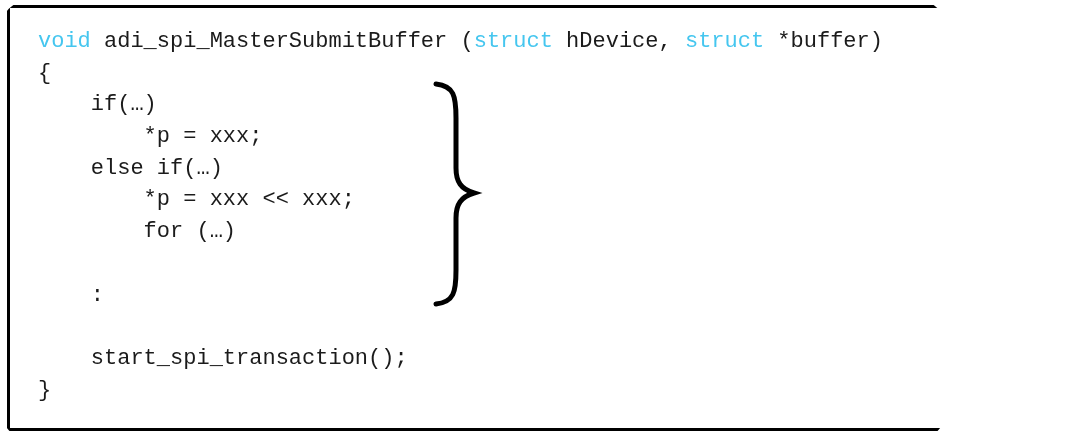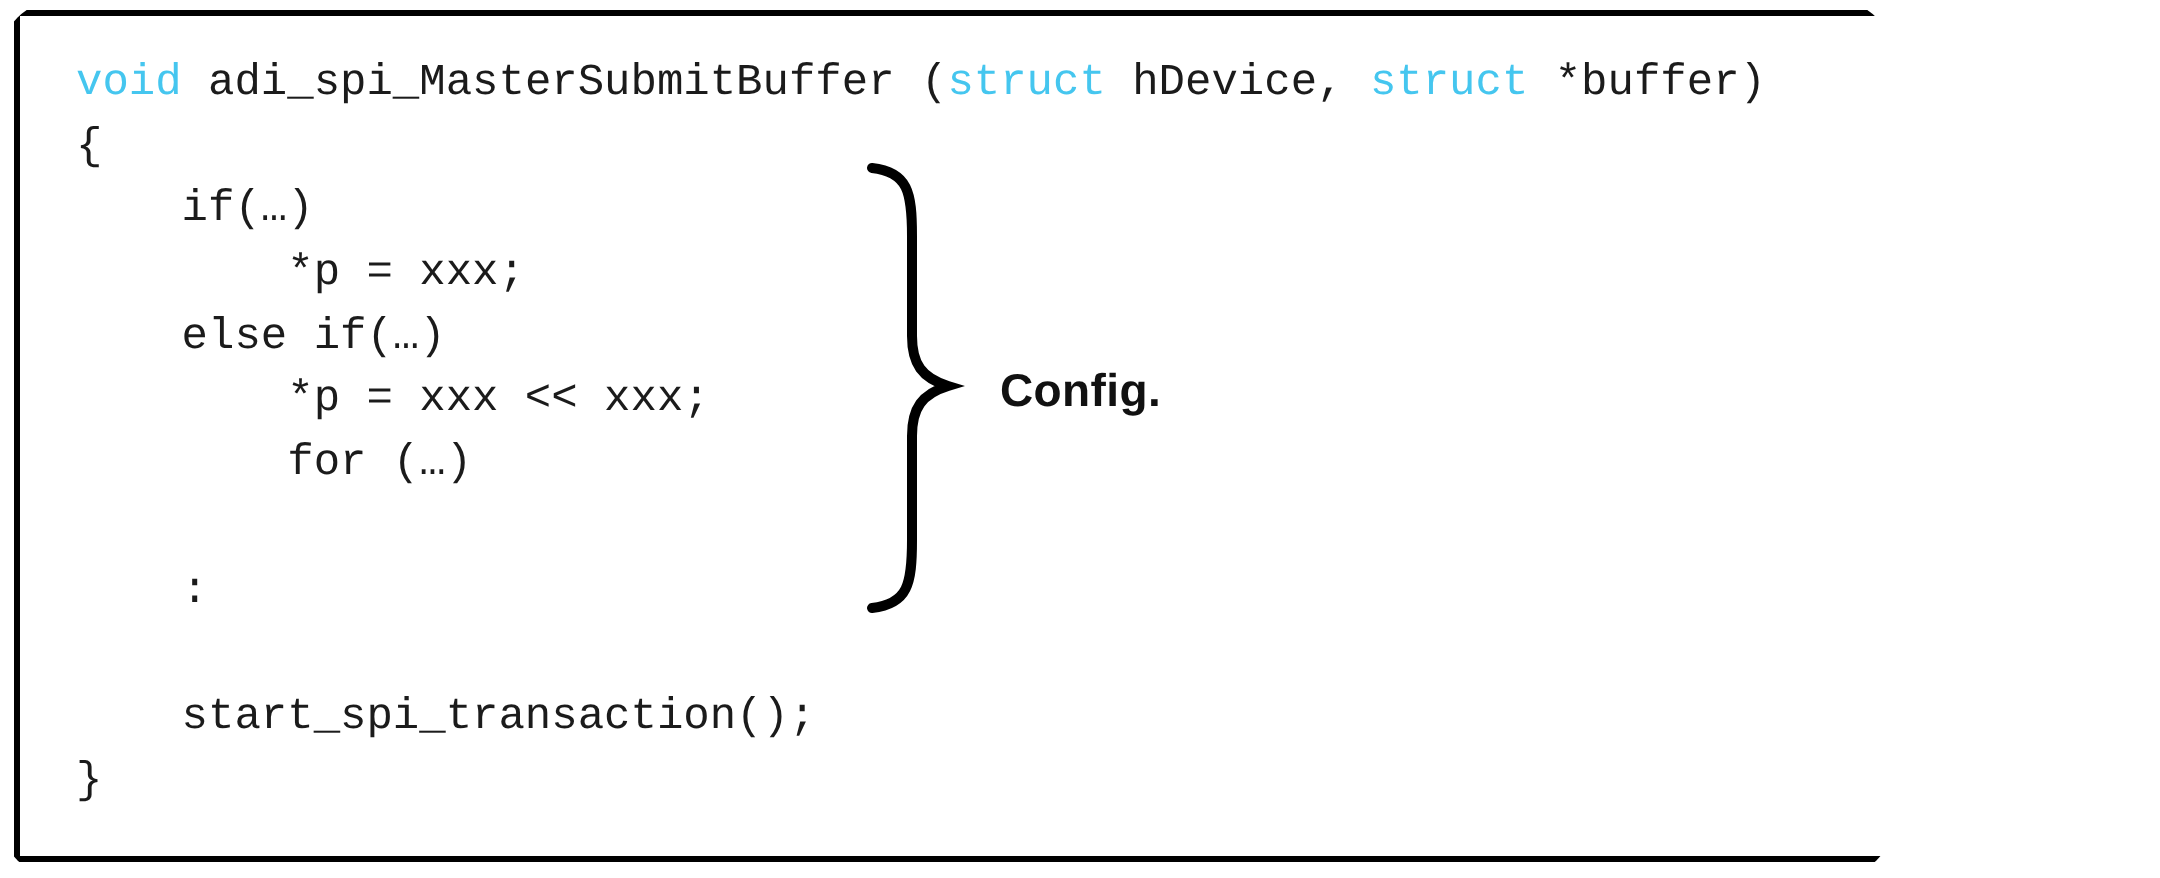--- a/index.html
+++ b/index.html
@@ -70,14 +70,13 @@
       <path d="M 8 4
                C 26 6, 28 16, 28 38
                L 28 88
                C 28 102, 33 109, 46 113
                C 33 117, 28 124, 28 138
                L 28 190
                C 28 212, 26 222, 8 224" fill="none" stroke="#000000" stroke-width="5" stroke-linecap="round"></path>
     </svg>
   </div>
 
-  <div class="annotation-label">Config.</div>
 </div>
 
 </body></html>

